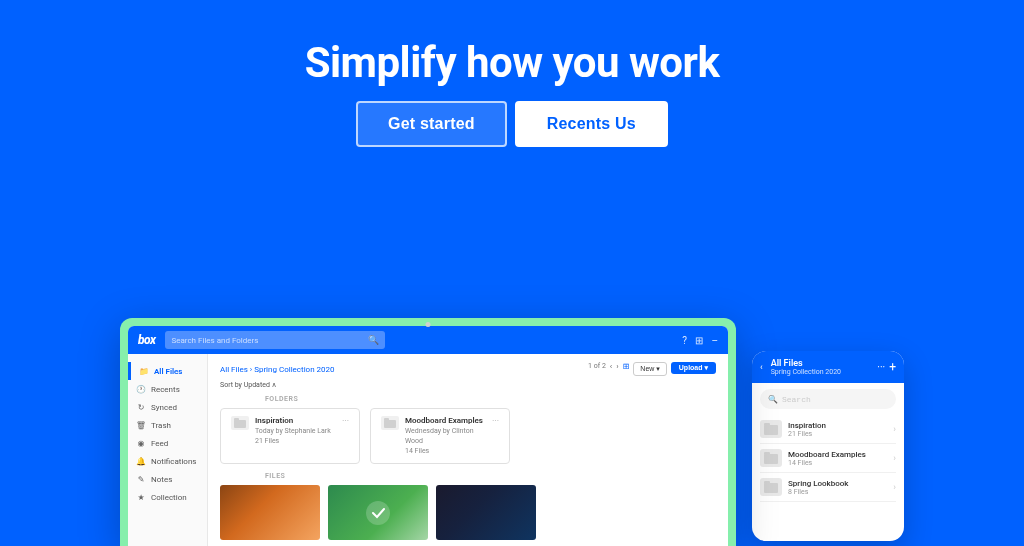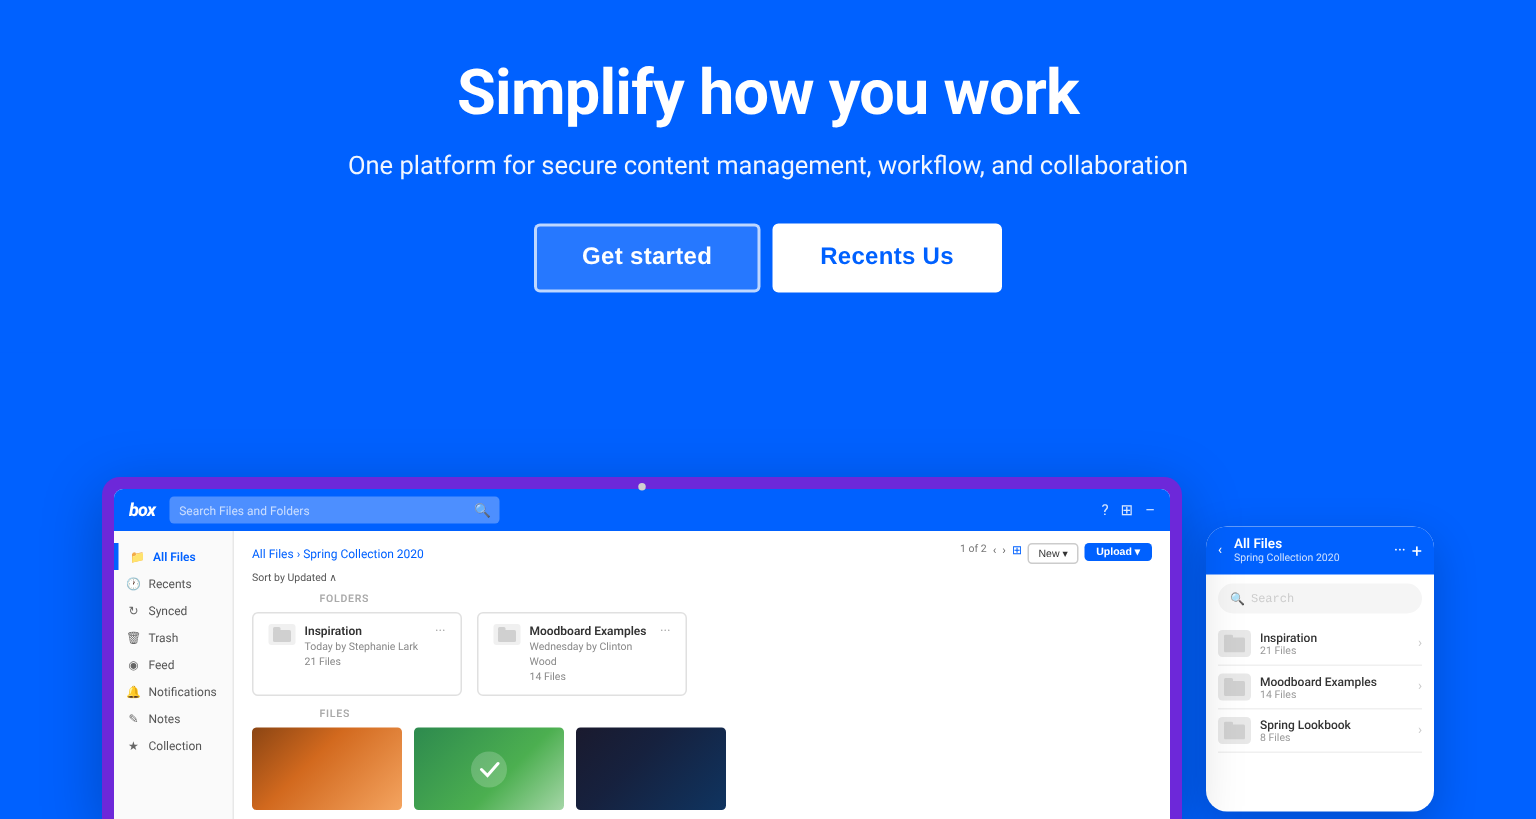--- a/index.html
+++ b/index.html
@@ -79,23 +79,23 @@
       position: absolute;
       bottom: 0;
       left: 0;
       right: 0;
       padding: 0 60px;
       gap: 16px;
     }
 
     
     .laptop-mockup {
-      background: #6d28d9;
+      background: #86efac;
       border-radius: 12px 12px 0 0;
-      width: 720px;
+      width: 616px;
       height: 228px;
       padding: 8px 8px 0 8px;
       box-shadow: 0 10px 40px rgba(0,0,0,0.25);
       position: relative;
       flex-shrink: 0;
     }
 
     .laptop-screen {
       background: #ffffff;
       border-radius: 6px 6px 0 0;
@@ -479,21 +479,20 @@
       height: 5px;
       background: #d0d0d0;
       border-radius: 50%;
     }
   </style>
 </head>
 <body>
 
 <section class="hero-section">
   <h1 class="hero-title">Simplify how you work</h1>
-  <p class="hero-subtitle">One platform for secure content management, workflow, and collaboration</p>
   <div class="cta-buttons">
     <button class="btn-get-started">Get started</button>
     <button class="btn-contact">Recents Us</button>
   </div>
 </section>
 
 <div class="preview-container">
 
   <div class="laptop-mockup">
     <div class="laptop-dot"></div>

